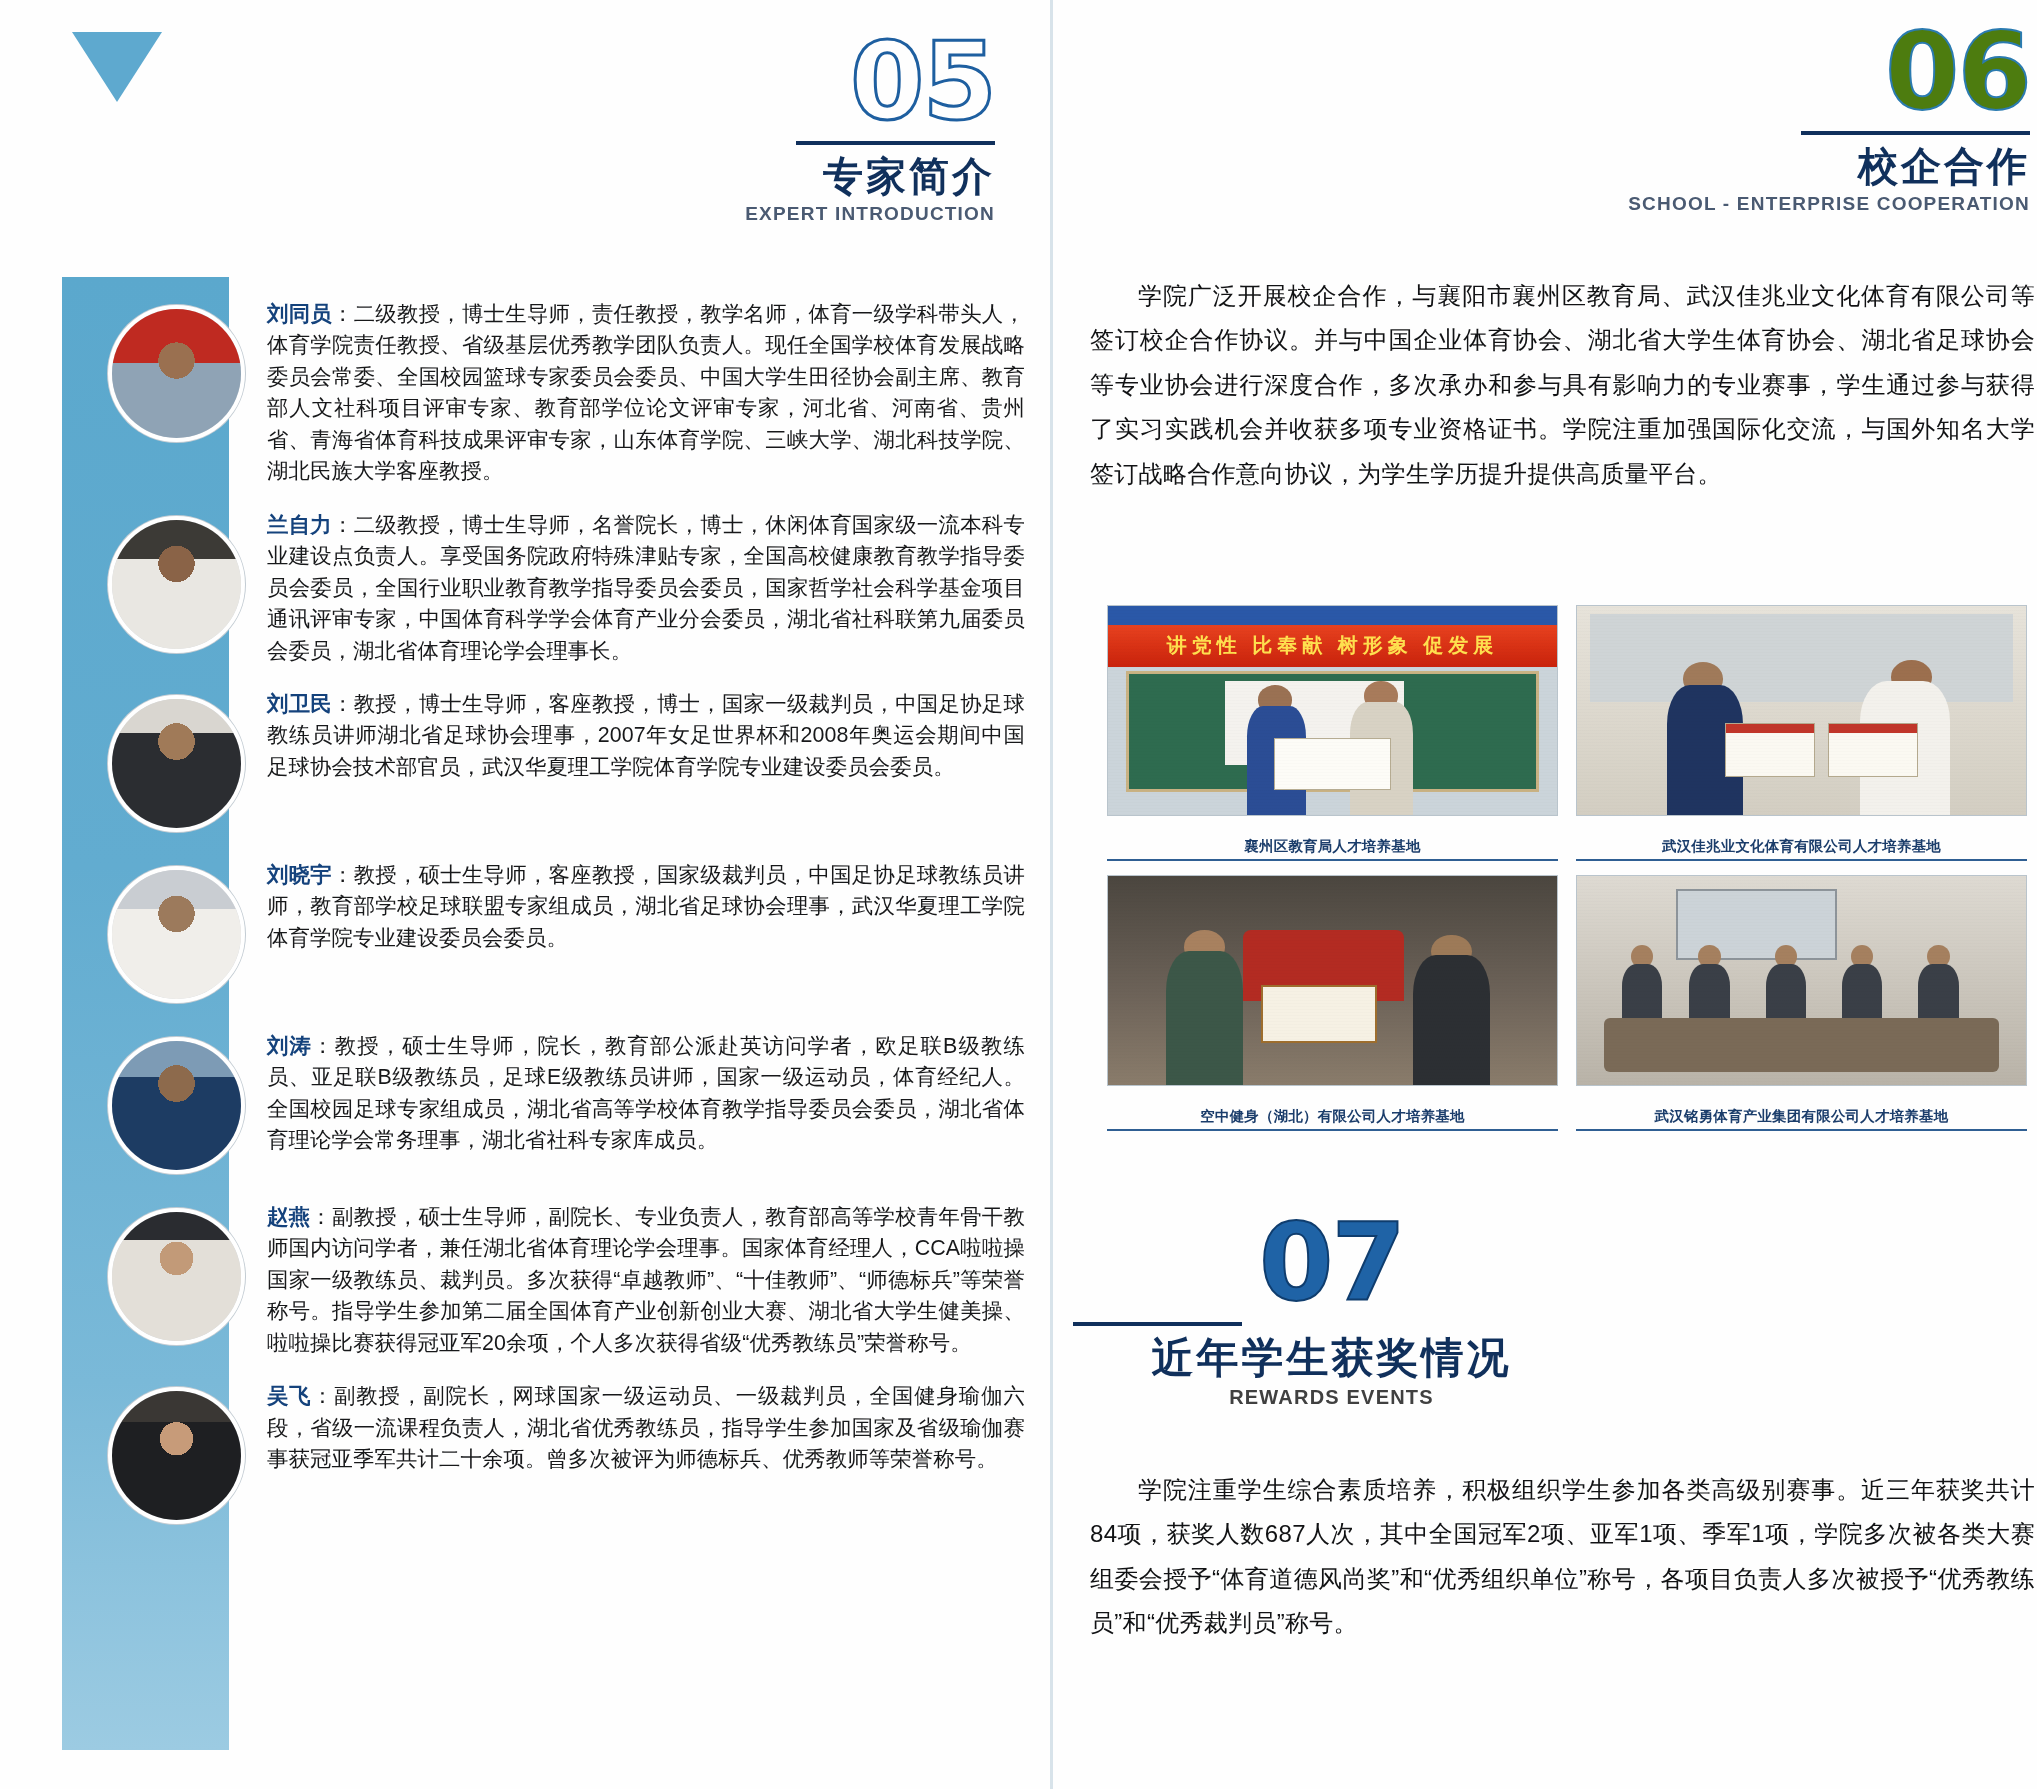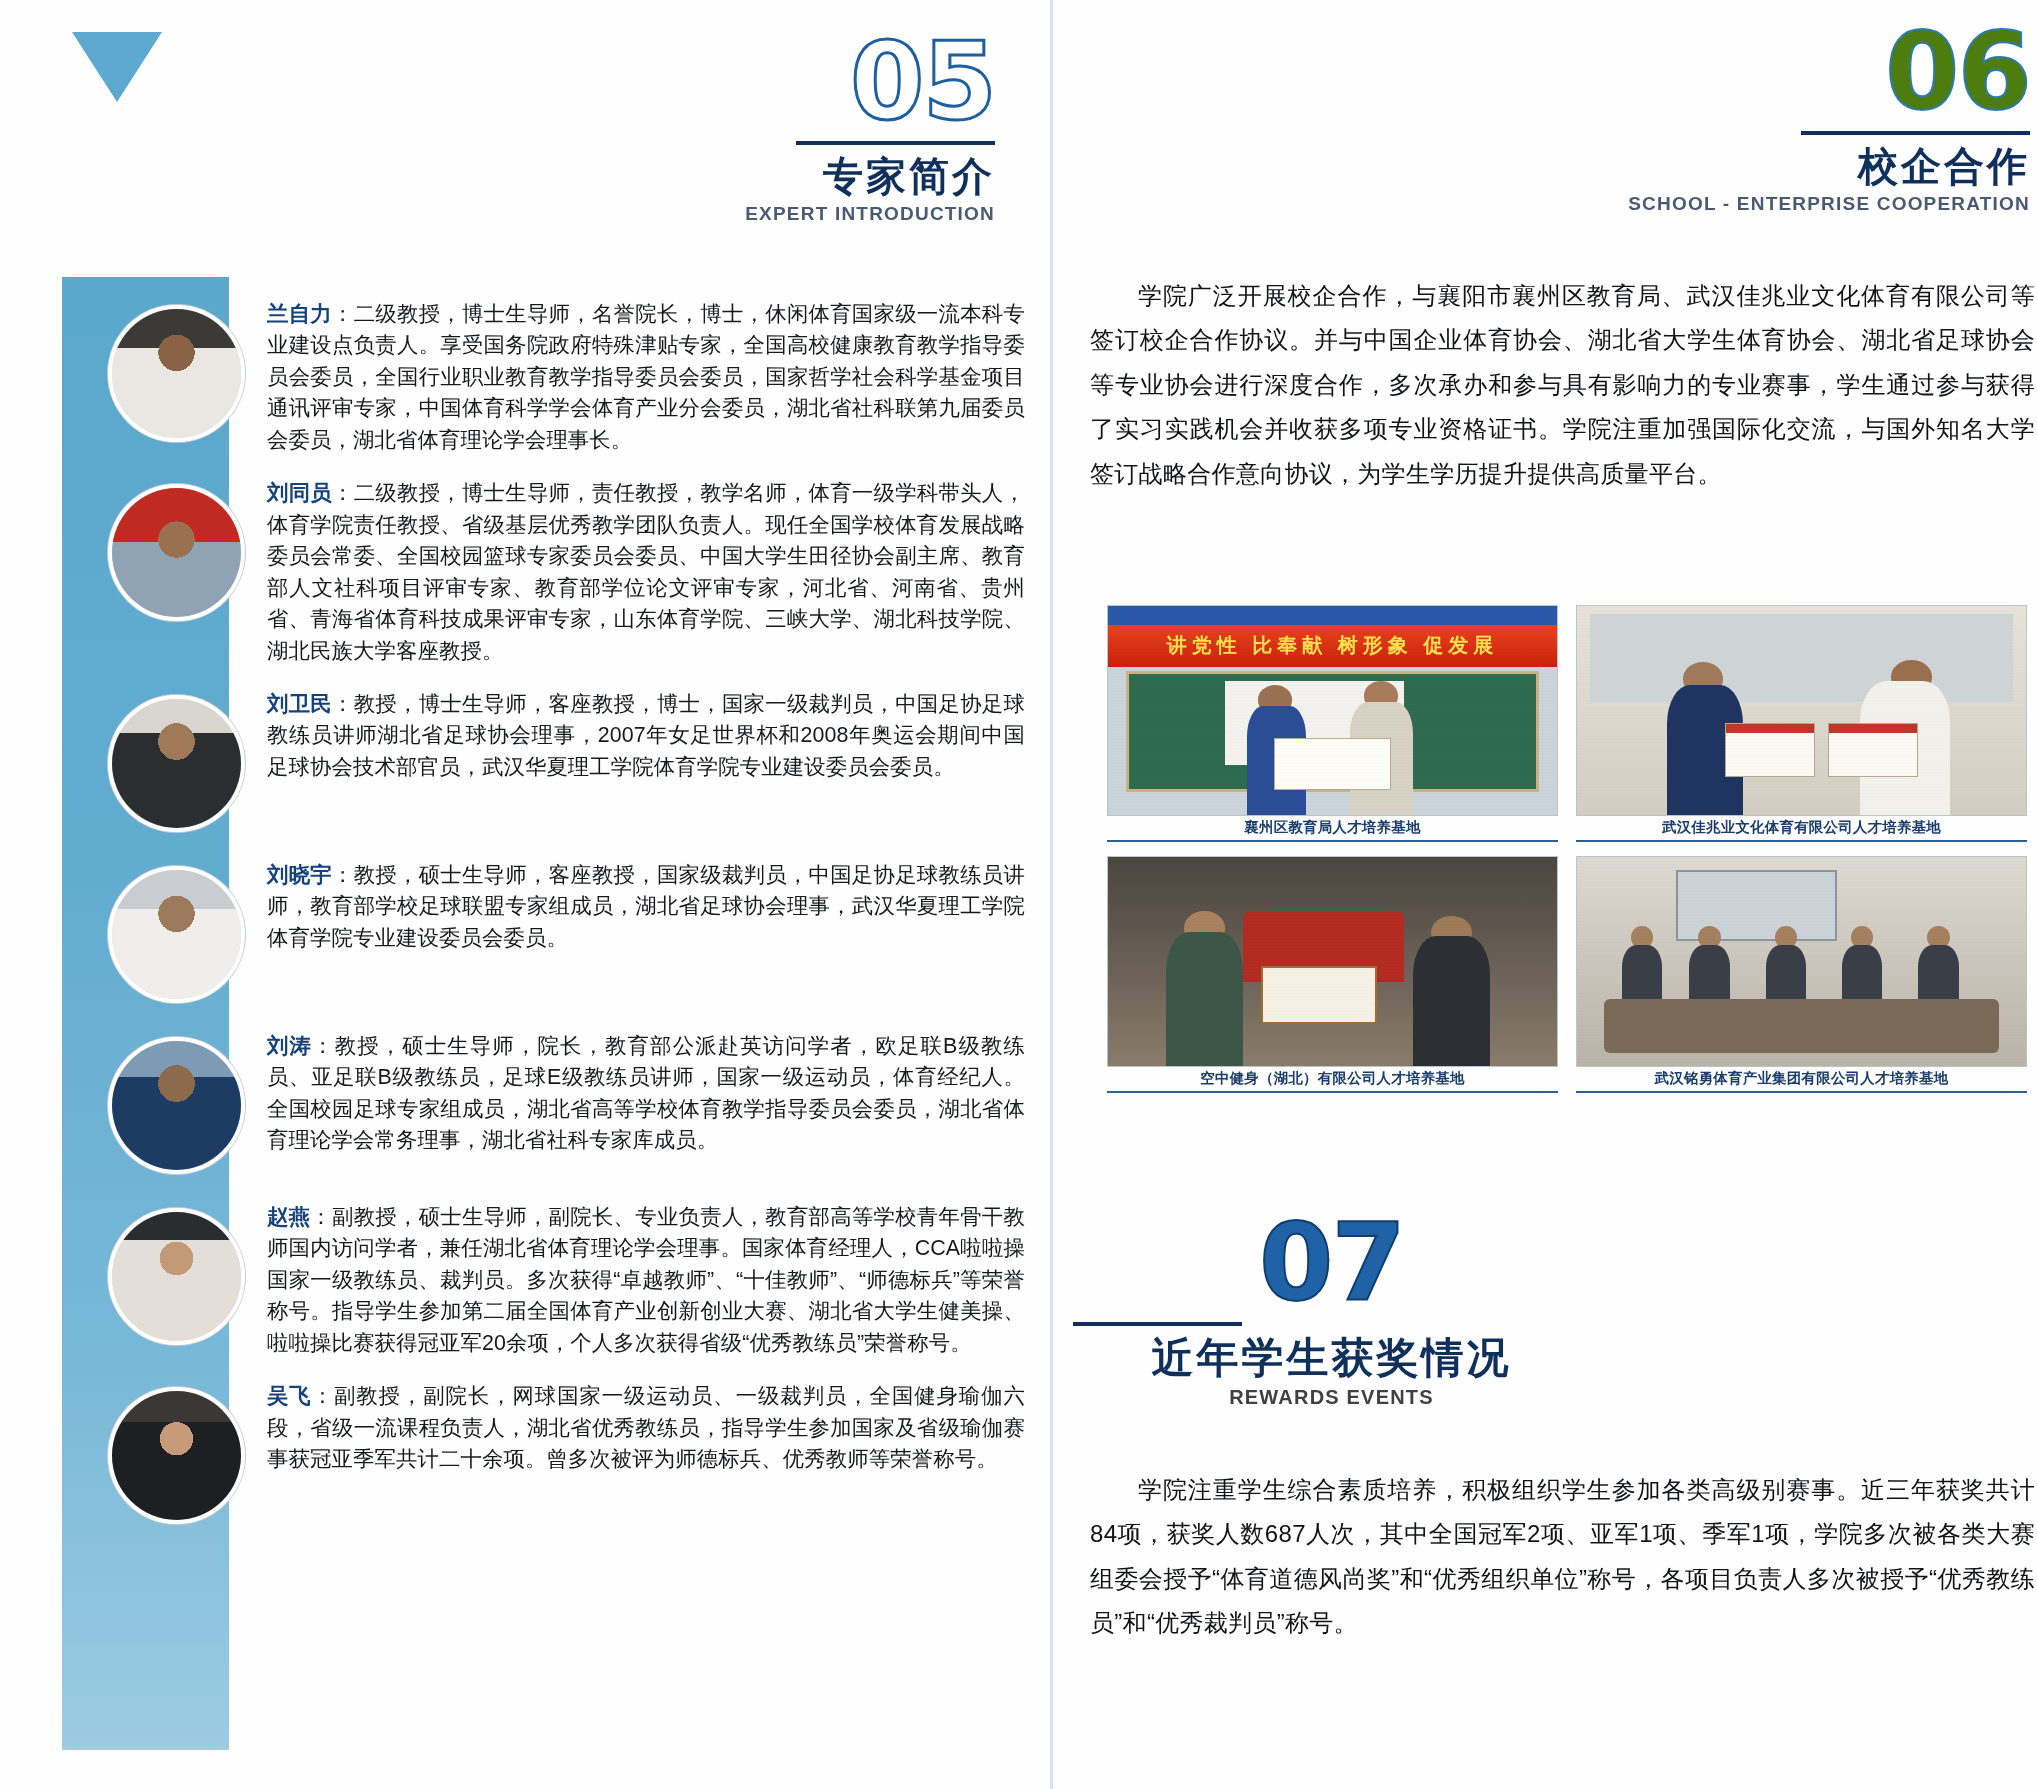--- a/index.html
+++ b/index.html
@@ -134,21 +134,21 @@
     border: 1px solid #b9c4cc;
     position: relative;
     overflow: hidden;
     background: #cbd4da;
   }
   .cap {
     text-align: center;
     font-size: 14.4px;
     color: #1b3d6b;
     font-weight: 700;
-    padding-top: 2px;
+    padding-top: 21px;
     letter-spacing: 0.3px;
     border-bottom: 2px solid #2f5f93;
     padding-bottom: 3px;
   }
 
   
   .p1-banner { position:absolute; left:0; top:9%; width:100%; height:20%; background:linear-gradient(180deg,#e8421f,#c9220b); display:flex; align-items:center; justify-content:center; }
   .p1-banner span { color:#ffe14f; font-size:20px; font-weight:700; letter-spacing:5px; }
   .p1-top { position:absolute; left:0; top:0; width:100%; height:9%; background:#2a58a8; }
   .p1-board { position:absolute; left:4%; top:31%; width:92%; height:58%; background:#2e6b4f; border:3px solid #c9b283; }
@@ -215,38 +215,38 @@
     <div class="sec-cn">校企合作</div>
     <div class="sec-en">SCHOOL - ENTERPRISE COOPERATION</div>
   </div>
 
   <div class="experts">
 
     <div class="expert">
       <div class="avatar-wrap">
         <div class="avatar">
             <div class="face" style="background:
+            radial-gradient(circle at 50% 40%, #9a7050 0 18%, transparent 18%),
+            linear-gradient(180deg,#bf2a21 0 42%, #8fa3b5 42% 100%)"></div>
+          </div>
+        <div class="ring"></div>
+      </div>
+      <div class="bio"><span class="nm">刘同员</span><span>：</span><span>二级教授，博士生导师，责任教授，教学名师，体育一级学科带头人，体育学院责任教授、省级基层优秀教学团队负责人。现任全国学校体育发展战略委员会常委、全国校园篮球专家委员会委员、中国大学生田径协会副主席、教育部人文社科项目评审专家、教育部学位论文评审专家，河北省、河南省、贵州省、青海省体育科技成果评审专家，山东体育学院、三峡大学、湖北科技学院、湖北民族大学客座教授。</span></div>
+    </div>
+
+    <div class="expert">
+      <div class="avatar-wrap">
+        <div class="avatar">
+            <div class="face" style="background:
             radial-gradient(circle at 50% 34%, #8a6347 0 17%, transparent 17%),
             linear-gradient(180deg,#3c3a36 0 30%, #e9e7e2 30% 100%)"></div>
           </div>
         <div class="ring"></div>
       </div>
       <div class="bio"><span class="nm">兰自力</span><span>：</span><span>二级教授，博士生导师，名誉院长，博士，休闲体育国家级一流本科专业建设点负责人。享受国务院政府特殊津贴专家，全国高校健康教育教学指导委员会委员，全国行业职业教育教学指导委员会委员，国家哲学社会科学基金项目通讯评审专家，中国体育科学学会体育产业分会委员，湖北省社科联第九届委员会委员，湖北省体育理论学会理事长。</span></div>
-    </div>
-
-    <div class="expert">
-      <div class="avatar-wrap">
-        <div class="avatar">
-            <div class="face" style="background:
-            radial-gradient(circle at 50% 40%, #9a7050 0 18%, transparent 18%),
-            linear-gradient(180deg,#bf2a21 0 42%, #8fa3b5 42% 100%)"></div>
-          </div>
-        <div class="ring"></div>
-      </div>
-      <div class="bio"><span class="nm">刘同员</span><span>：</span><span>二级教授，博士生导师，责任教授，教学名师，体育一级学科带头人，体育学院责任教授、省级基层优秀教学团队负责人。现任全国学校体育发展战略委员会常委、全国校园篮球专家委员会委员、中国大学生田径协会副主席、教育部人文社科项目评审专家、教育部学位论文评审专家，河北省、河南省、贵州省、青海省体育科技成果评审专家，山东体育学院、三峡大学、湖北科技学院、湖北民族大学客座教授。</span></div>
     </div>
 
     <div class="expert">
       <div class="avatar-wrap">
         <div class="avatar">
             <div class="face" style="background:
             radial-gradient(circle at 50% 33%, #a07a58 0 17%, transparent 17%),
             linear-gradient(180deg,#d9d6d0 0 26%, #2b2d31 26% 100%)"></div>
           </div>
         <div class="ring"></div>

